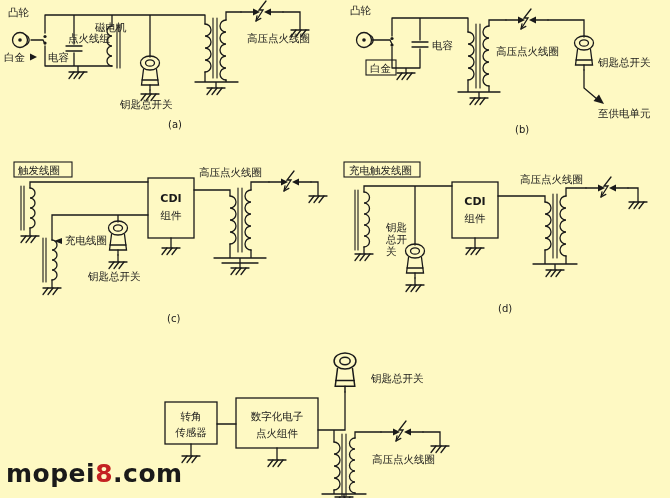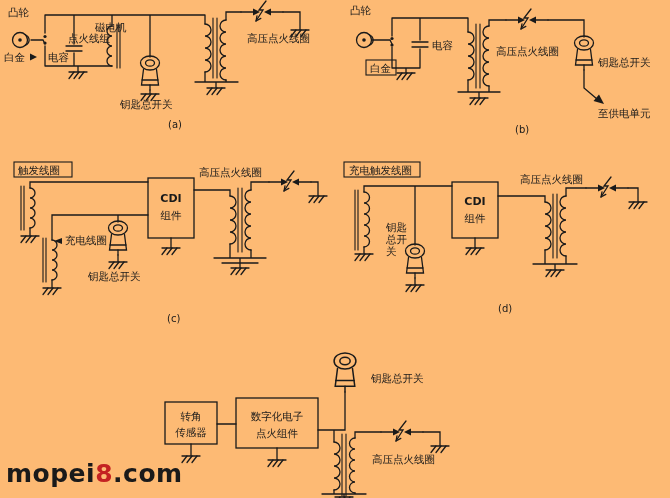--- a/index.html
+++ b/index.html
@@ -1,16 +1,16 @@
 <!DOCTYPE html>
 <html><head>
 <meta charset="utf-8">
 <style>
   html,body{margin:0;padding:0;}
-  .page{position:relative;width:670px;height:498px;background:#fdba74;overflow:hidden;}
+  .page{position:relative;width:670px;height:498px;background:#fef9c3;overflow:hidden;}
   svg{display:block;}
   svg text{font-family:"DejaVu Sans","Liberation Sans",sans-serif;font-size:10.5px;fill:#1a1a1a;}
   .wire{stroke:#1a1a1a;stroke-width:1.3;fill:none;stroke-linecap:round;}
   .thin{stroke-width:1.1;}
   .tag{font-size:10px;}
   .cdi{font-size:11px;font-weight:bold;}
   .wm{font-size:25px;font-weight:bold;letter-spacing:.5px;}
 </style>
 </head>
 <body>

